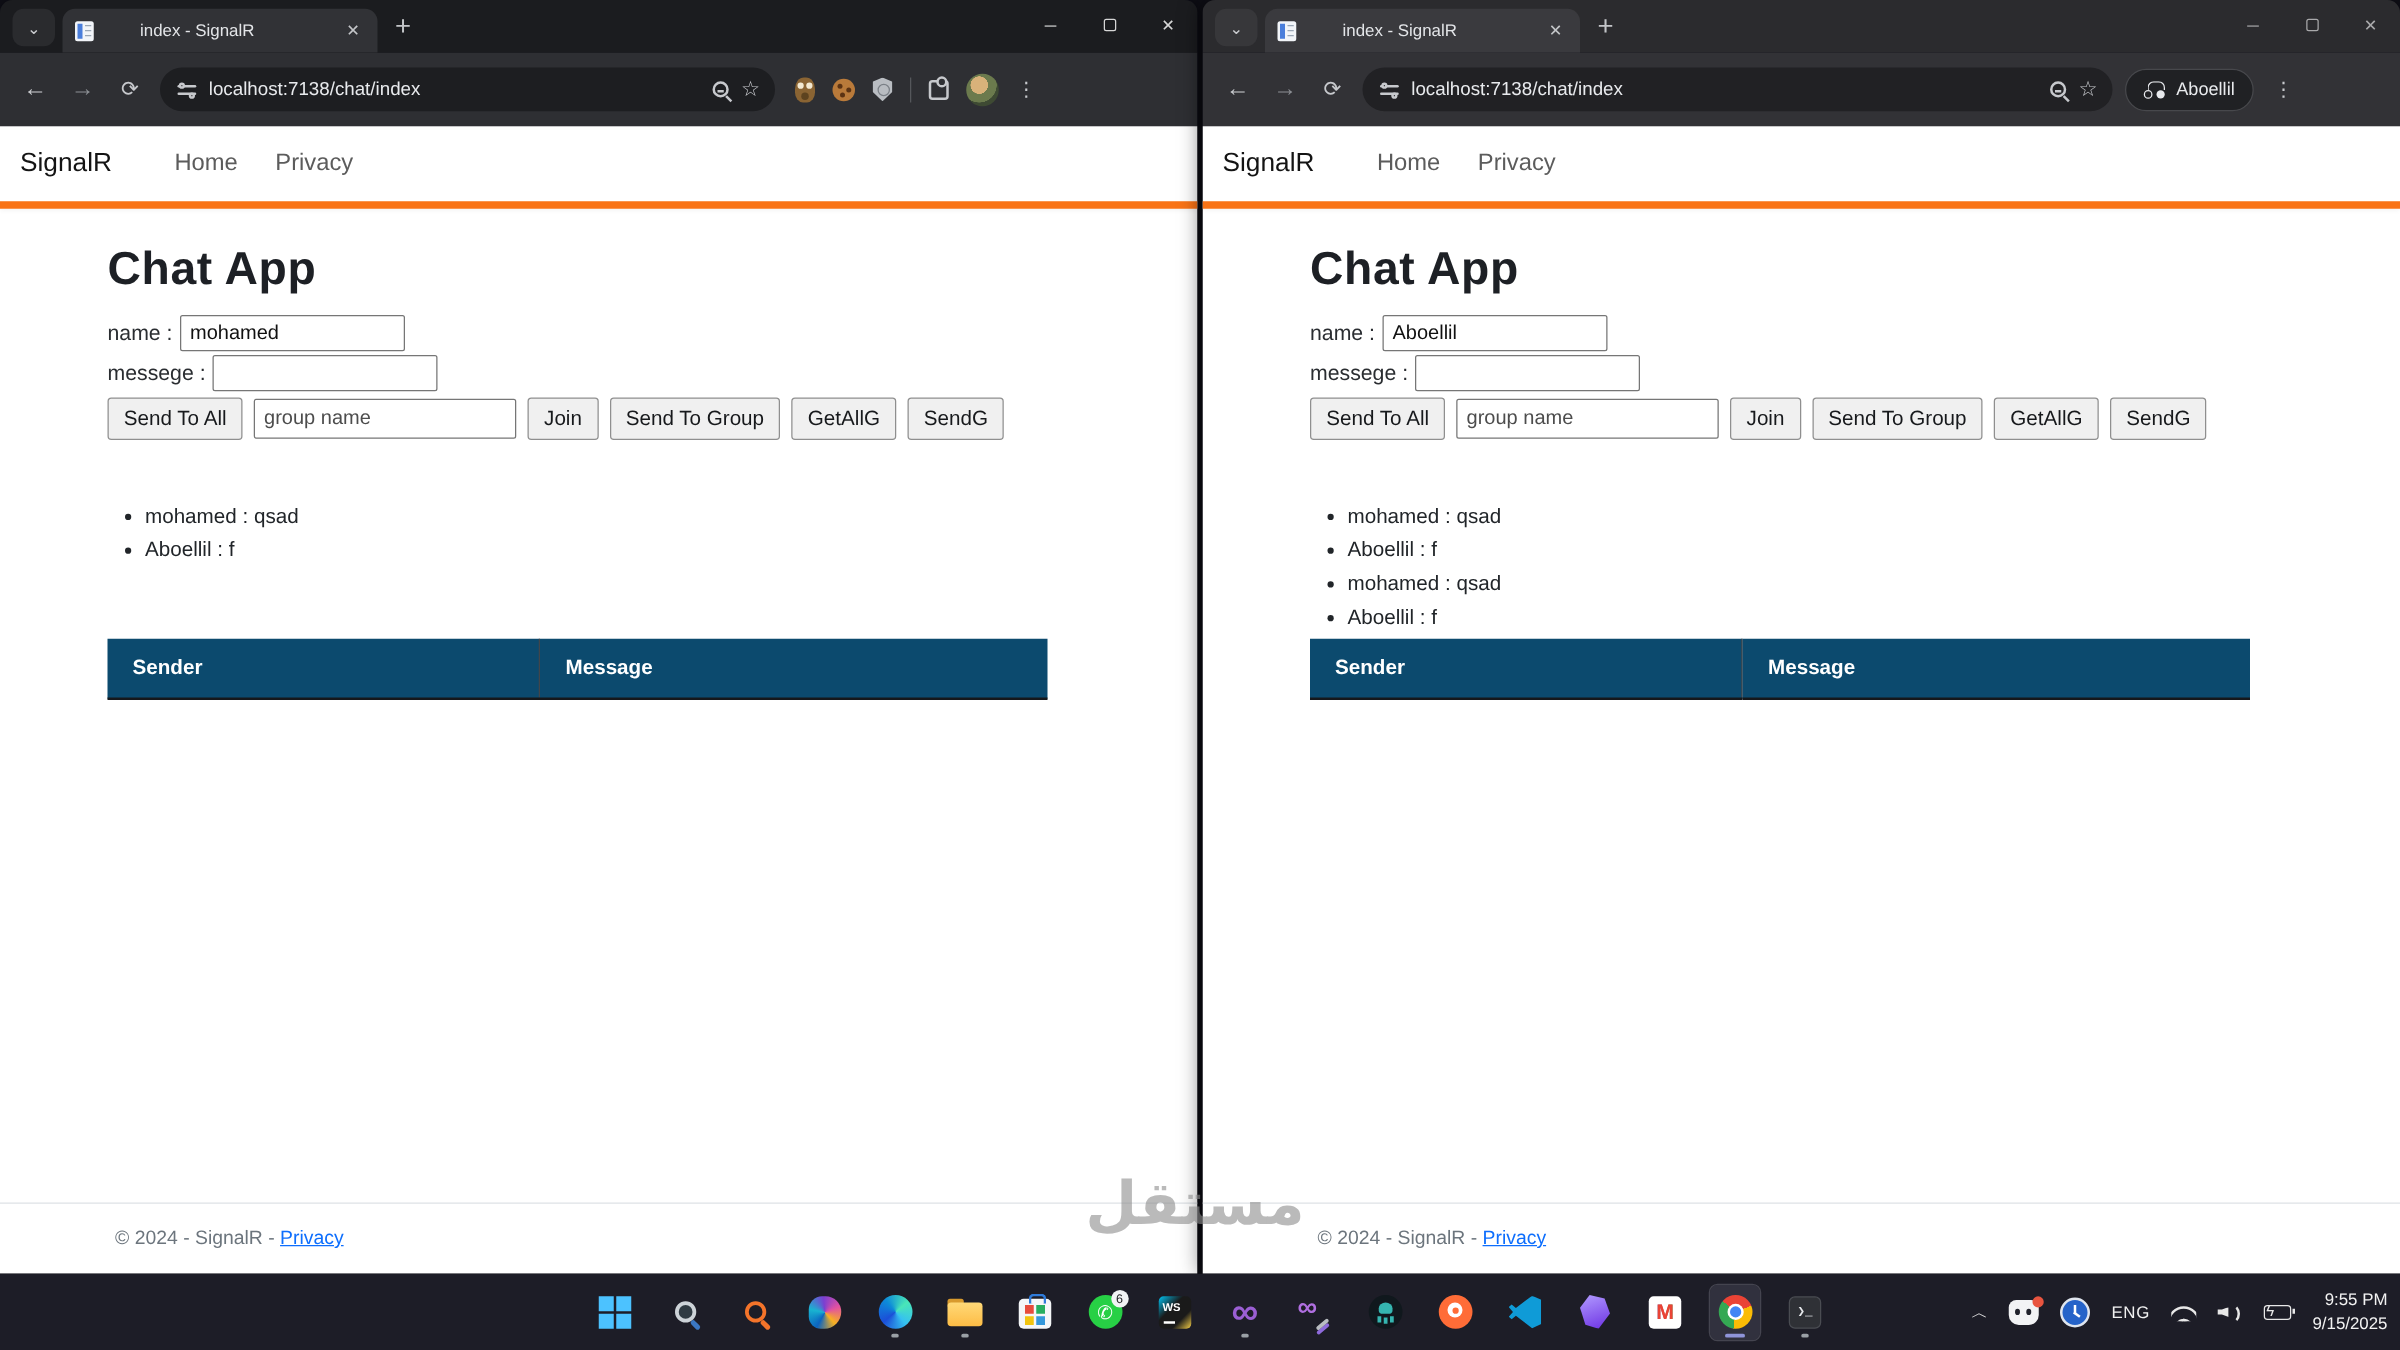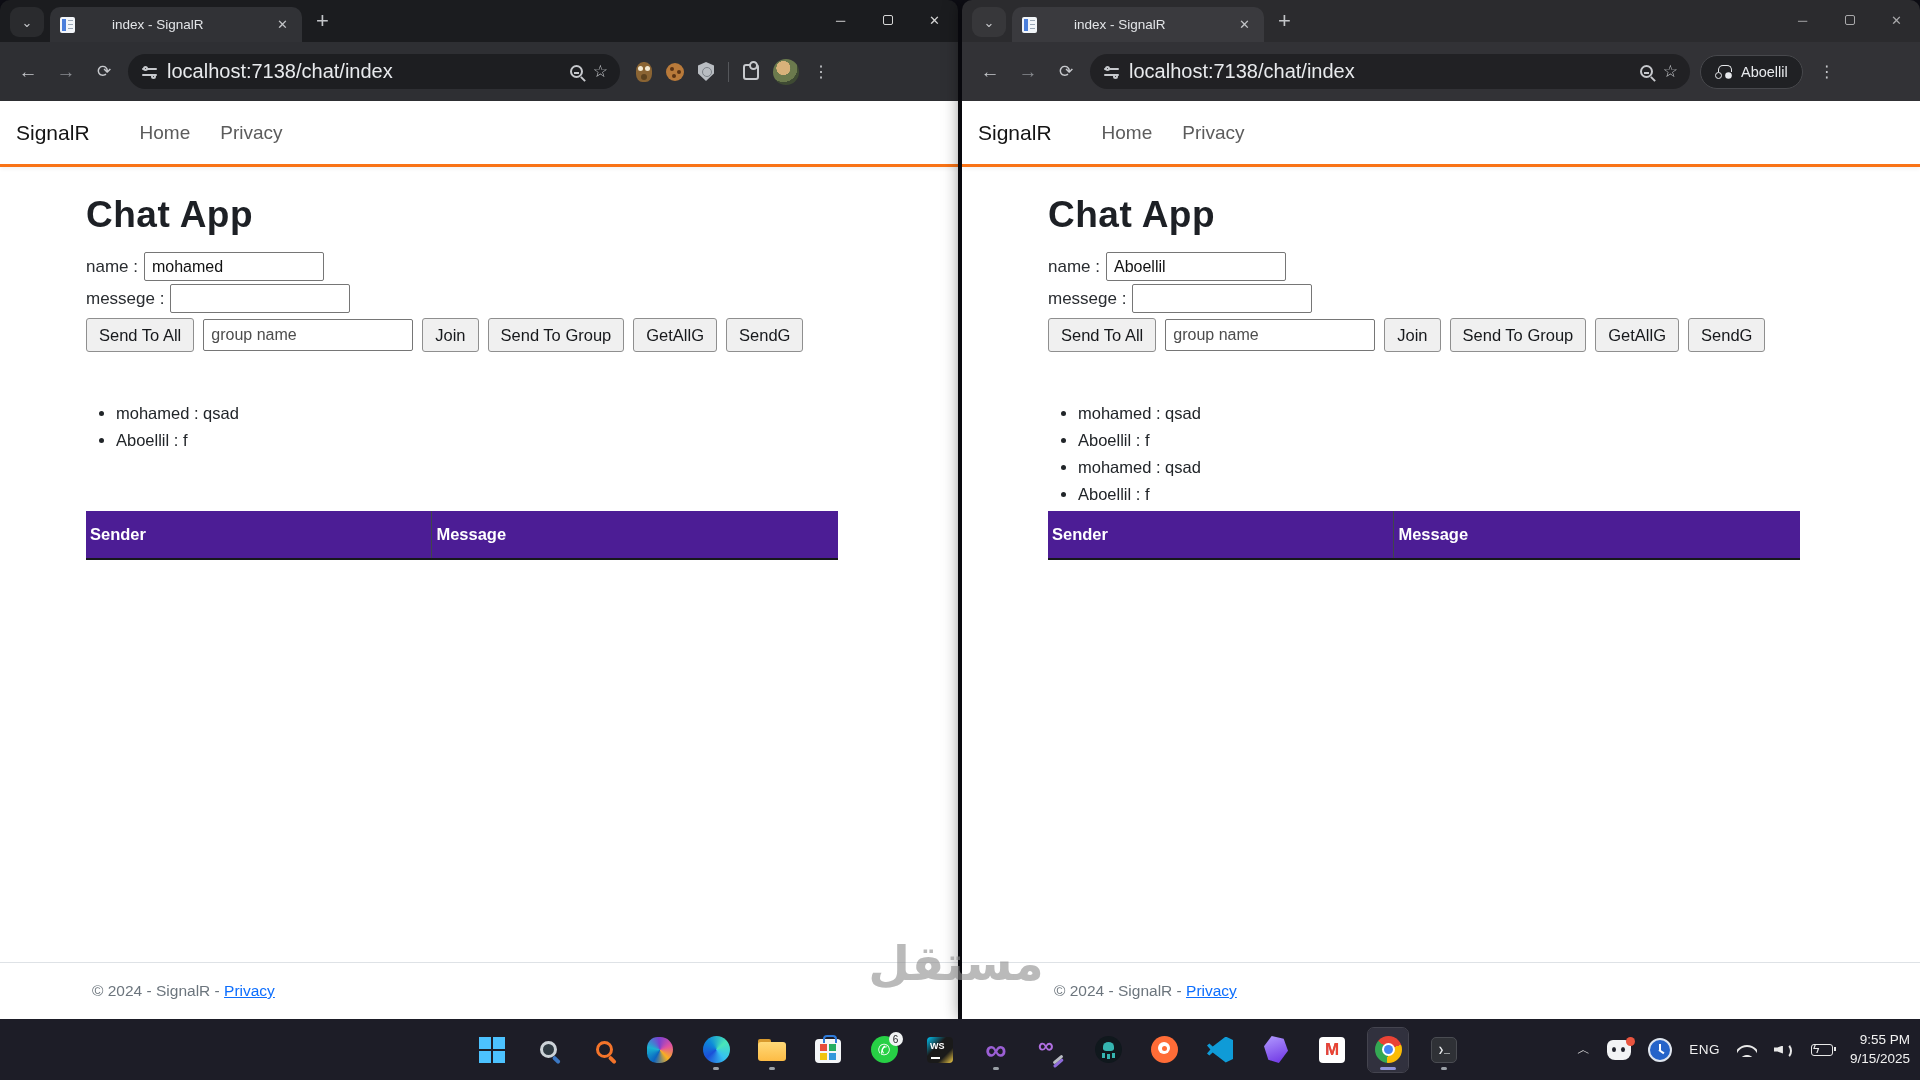--- a/index.html
+++ b/index.html
@@ -42,21 +42,21 @@
   .nav-btn.reload { font-size:17px; }
 
   .omnibox { height:35px; border-radius:18px; display:flex; align-items:center; padding:0 12px 0 14px; gap:10px; }
   #win-left  .omnibox { width:492px; background:#1d1e21; }
   #win-right .omnibox { width:600px; background:#212124; }
   .tune-icon { width:15px; height:12px; position:relative; flex:none; }
   .tune-icon::before, .tune-icon::after { content:""; position:absolute; left:0; right:0; height:2px; background:#c7c9cd; border-radius:2px; }
   .tune-icon::before { top:2px; } .tune-icon::after { bottom:2px; }
   .tune-icon i { position:absolute; width:5px; height:5px; border-radius:50%; background:#1d1e21; border:2px solid #c7c9cd; z-index:1; }
   .tune-icon i.a { left:1px; top:0px; } .tune-icon i.b { right:1px; bottom:-1px; }
-  .url-text { flex:1; color:#e8eaed; font-size:20px; white-space:nowrap; overflow:hidden; }
+  .url-text { flex:1; color:#e8eaed; font-size:15px; white-space:nowrap; overflow:hidden; }
   .zoom-icon { width:13px; height:13px; border:2px solid #c7c9cd; border-radius:50%; position:relative; flex:none; }
   .zoom-icon::before { content:""; position:absolute; left:2px; top:4.5px; width:5px; height:2px; background:#c7c9cd; }
   .zoom-icon::after { content:""; position:absolute; right:-5px; bottom:-4px; width:6px; height:2px; background:#c7c9cd; transform:rotate(45deg); }
   .star-icon { color:#c7c9cd; font-size:17px; }
 
   .ext-row { display:flex; align-items:center; gap:14px; margin-left:6px; }
   .owl-icon { width:16px; height:20px; background:#8a6433; border-radius:45% 45% 40% 40%; position:relative; }
   .owl-icon::before { content:""; position:absolute; left:2px; top:4px; width:5px; height:5px; background:#f3e9d2; border-radius:50%; box-shadow:7px 0 0 #f3e9d2; }
   .owl-icon::after { content:""; position:absolute; left:5px; bottom:2px; width:6px; height:6px; background:#5d431f; border-radius:50%; }
   .cookie-icon { width:18px; height:18px; background:#b97a3a; border-radius:50%; position:relative; }
@@ -69,39 +69,39 @@
   .avatar { width:26px; height:26px; border-radius:50%; background:radial-gradient(circle at 40% 35%, #d8b27a 0 30%, #6b7a4d 31% 60%, #3e4a33 61%); }
   .dots-icon { color:#c7c9cd; font-size:16px; letter-spacing:0; width:10px; text-align:center; }
 
   .incog-pill { height:34px; border-radius:17px; background:#202124; border:1px solid #47484c; display:flex; align-items:center; gap:8px; padding:0 14px; color:#e8eaed; font-size:14.5px; }
   .incog-icon { width:18px; height:14px; position:relative; }
   .incog-icon::before { content:""; position:absolute; top:0; left:3px; width:12px; height:6px; border:1.6px solid #e8eaed; border-bottom:none; border-radius:5px 5px 0 0; }
   .incog-icon::after { content:""; position:absolute; bottom:0; left:0; width:5px; height:5px; border:1.6px solid #e8eaed; border-radius:50%; box-shadow:10px 0 0 -1.6px #e8eaed, 10px 0 0 -0.2px #e8eaed; }
 
   
   .pagebody { height:918px; background:#fff; position:relative; color:#212529; }
-  .navbar { height:66px; display:flex; align-items:center; padding-left:16px; border-bottom:3px solid #f97316; box-shadow:0 2px 4px rgba(0,0,0,.05); }
+  .navbar { height:66px; display:flex; align-items:center; padding-left:16px; border-bottom:6px solid #f97316; box-shadow:0 2px 4px rgba(0,0,0,.05); }
   .brand { font-size:21px; color:#141414; margin-right:50px; }
   .navlink { font-size:19px; color:#5c5c5c; margin-right:30px; }
 
   .container { padding:27px 0 0 86px; }
   .page-title { font-size:37px; font-weight:bold; color:#1d2025; letter-spacing:.5px; margin-bottom:16px; }
   .frow { display:flex; align-items:center; margin-bottom:3px; }
   .flabel { font-size:17px; color:#2a2d31; margin-right:6px; }
   .tinput { height:29px; width:180px; border:1px solid #767676; border-radius:2px; font-size:16px; font-family:"Liberation Sans",sans-serif; padding:0 7px; color:#111; background:#fff; }
   .tinput::placeholder { color:#4d4d4d; opacity:1; }
   .btnrow { display:flex; align-items:center; gap:9px; margin-top:5px; }
   .btn { height:34px; font-size:16.5px; font-family:"Liberation Sans",sans-serif; color:#17191c; background:#f0f0f0; border:1px solid #8f8f8f; border-radius:3px; padding:0 12px; white-space:nowrap; }
   .btnrow .tinput.group { width:210px; height:32px; }
 
   .msglist { margin:52px 0 0 30px; list-style:disc; min-height:104px; }
   .msglist li { font-size:16.5px; color:#212529; margin-bottom:8px; }
 
   .msgtable { width:752px; margin-top:3px; border-collapse:collapse; }
-  .msgtable th { background:#4c1d95; color:#fff; text-align:left; font-size:16.5px; padding:14px 4px; border-bottom:2px solid #16181b; }
+  .msgtable th { background:#0c4a6e; color:#fff; text-align:left; font-size:16.5px; padding:14px 20px; border-bottom:2px solid #16181b; }
   .msgtable th + th { border-left:1px solid #41464b; }
   .msgtable th:first-child { width:46%; }
 
   .pfooter { position:absolute; left:0; right:0; bottom:0; height:57px; border-top:1px solid #dee2e6; display:flex; align-items:center; padding-left:92px; font-size:15.5px; color:#6c757d; white-space:pre; }
   .pfooter a { color:#0d6efd; text-decoration:underline; }
 
   
   .taskbar { position:absolute; left:0; bottom:0; width:1920px; height:61px; background:#1d1d27; display:flex; align-items:center; }
   .tb-center { position:absolute; left:472px; top:0; height:61px; display:flex; align-items:center; gap:16px; }
   .tb-slot { width:40px; height:44px; position:relative; display:flex; align-items:center; justify-content:center; border-radius:6px; }

